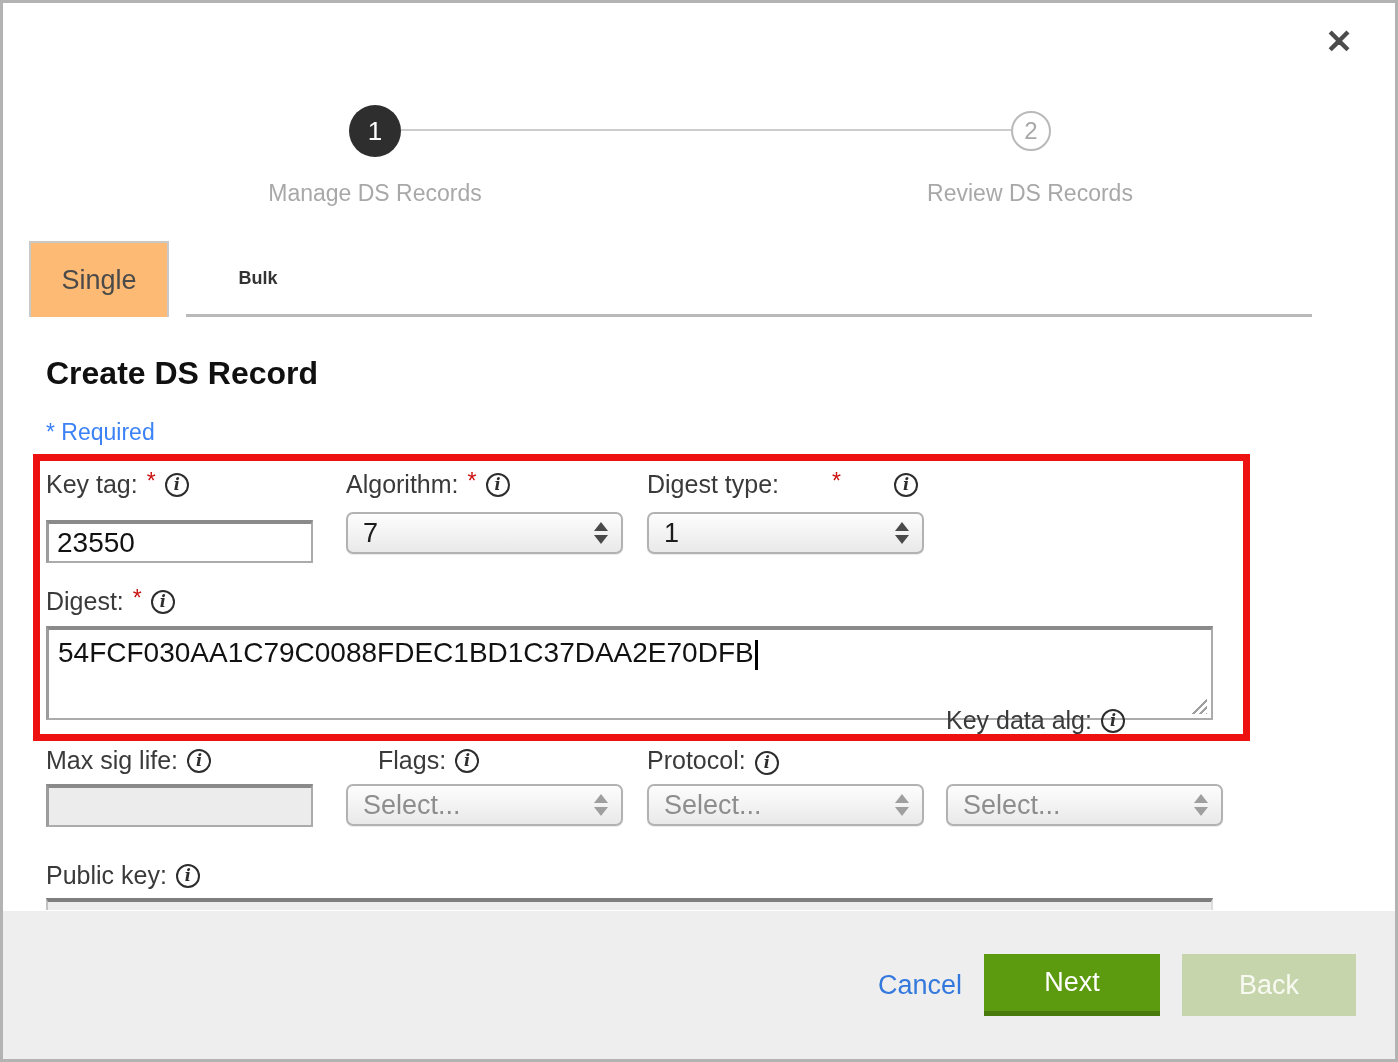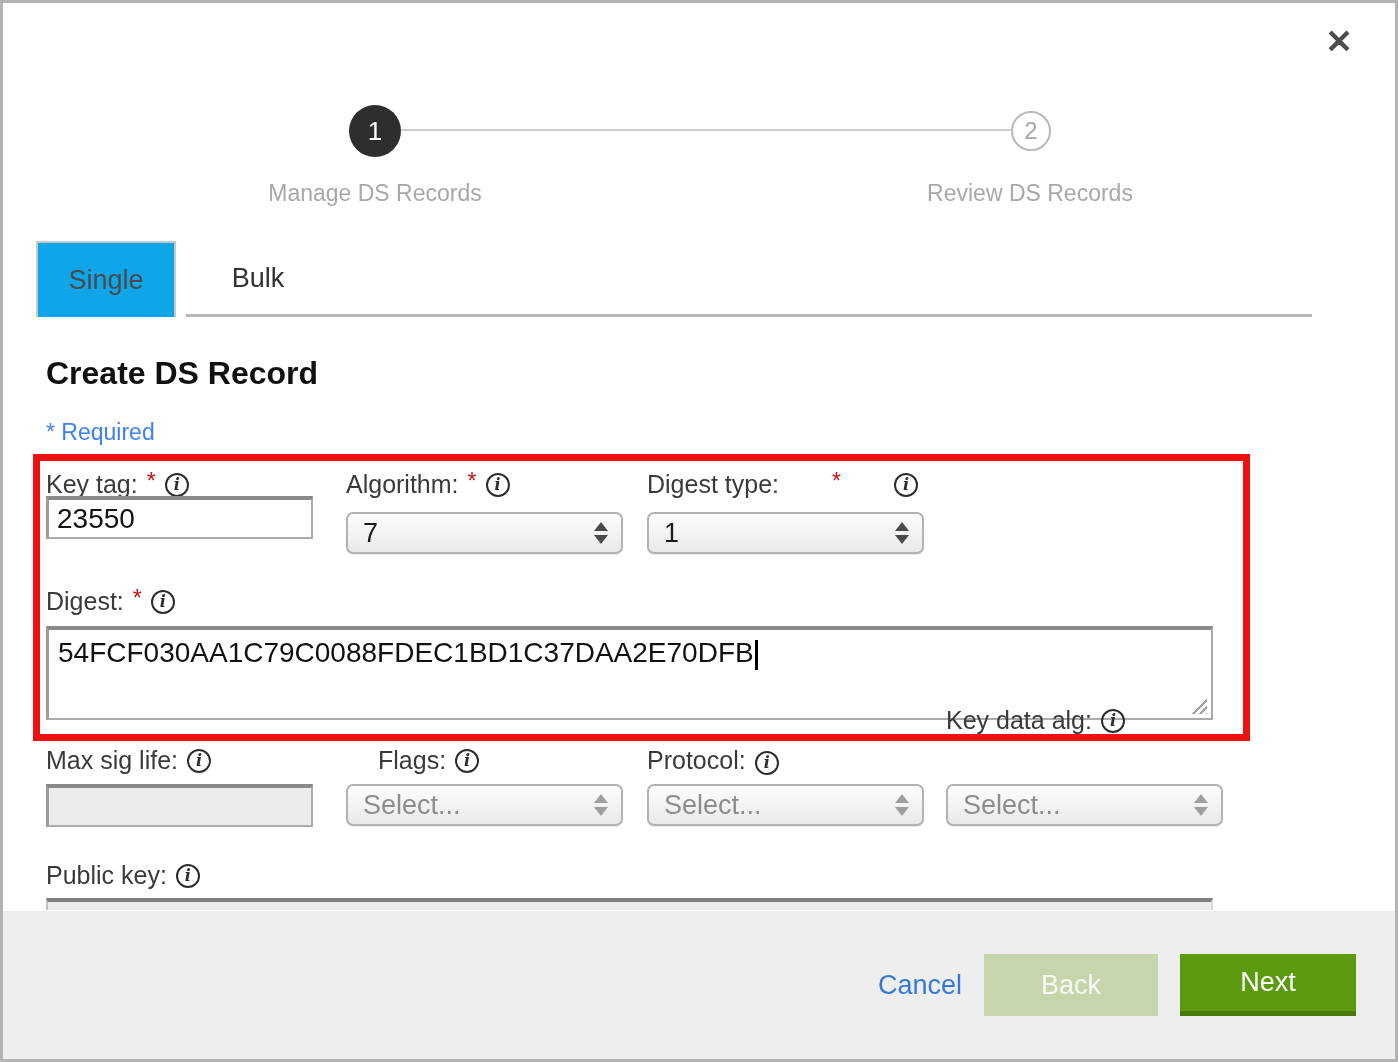--- a/index.html
+++ b/index.html
@@ -21,29 +21,29 @@
   .step-line { position:absolute; left:398px; top:126px; width:610px; height:2px; background:#cccccc; }
   .step-circle { position:absolute; border-radius:50%; display:flex; align-items:center; justify-content:center; }
   .step-1 { left:346px; top:102px; width:52px; height:52px; background:#2e2e2e; color:#fff; font-size:26px; }
   .step-2 { left:1008px; top:108px; width:40px; height:40px; background:#fff; border:2px solid #b9b9b9; color:#a8a8a8; font-size:24px; }
   .step-label { position:absolute; top:177px; width:320px; text-align:center; color:#a8a8a8; font-size:23px; }
   .step-label.l1 { left:212px; }
   .step-label.l2 { left:867px; }
 
   
   .tab-single {
-    position:absolute; left:33px; top:238px; width:140px; height:76px;
-    background:#0ea5e9; border:2px solid #c9c9c9; border-bottom:none; z-index:2;
+    position:absolute; left:26px; top:238px; width:140px; height:76px;
+    background:#fdba74; border:2px solid #c9c9c9; border-bottom:none; z-index:2;
     display:flex; align-items:center; justify-content:center;
     font-size:27px; color:#4a4a4a; cursor:pointer;
   }
   .tab-bulk {
     position:absolute; left:183px; top:238px; width:144px; height:74px;
     display:flex; align-items:center; justify-content:center;
-    font-size:27px; color:#333; cursor:pointer;
+    font-size:18px; color:#333; cursor:pointer;font-weight:bold;
   }
   .tab-underline { position:absolute; left:183px; top:311px; width:1126px; height:3px; background:#b9b9b9; }
 
   .page-title { position:absolute; left:43px; top:352px; font-size:32px; font-weight:bold; color:#101010; }
   .required-note { position:absolute; left:43px; top:416px; font-size:23px; color:#3b82f6; }
 
   
   .highlight-box {
     position:absolute; left:30px; top:451px; width:1217px; height:287px;
     border:7px solid #ee1111; pointer-events:none; z-index:5;
@@ -144,21 +144,21 @@
     <span>Algorithm:</span>
     <span class="req-star">*</span>
     <span class="info-icon">i</span>
   </div>
   <div class="fld-label" style="left:644px; top:467px;gap:44px;">
     <span>Digest type:</span>
     <span class="req-star">*</span>
     <span class="info-icon">i</span>
   </div>
 
-  <input class="text-input" style="left: 43px; top: 493px;" value="23550">
+  <input class="text-input" style="left: 43px; top: 517px;" value="23550">
   <div class="select" style="left:343px; top:509px;">
     <span>7</span>
     <span class="spinner">
         <span class="up"></span>
         <span class="down"></span>
       </span>
   </div>
   <div class="select" style="left:644px; top:509px;">
     <span>1</span>
     <span class="spinner">
@@ -218,17 +218,17 @@
   </div>
 
   <div class="fld-label" style="left:43px; top:858px;">
     <span>Public key:</span>
     <span class="info-icon">i</span>
   </div>
   <div class="pk-sliver"></div>
 
   <div class="footer">
     <span class="cancel-link">Cancel</span>
+    <div class="btn btn-next">Next</div>
     <div class="btn btn-back">Back</div>
-    <div class="btn btn-next">Next</div>
   </div>
 
 </div>
 
 </body></html>

